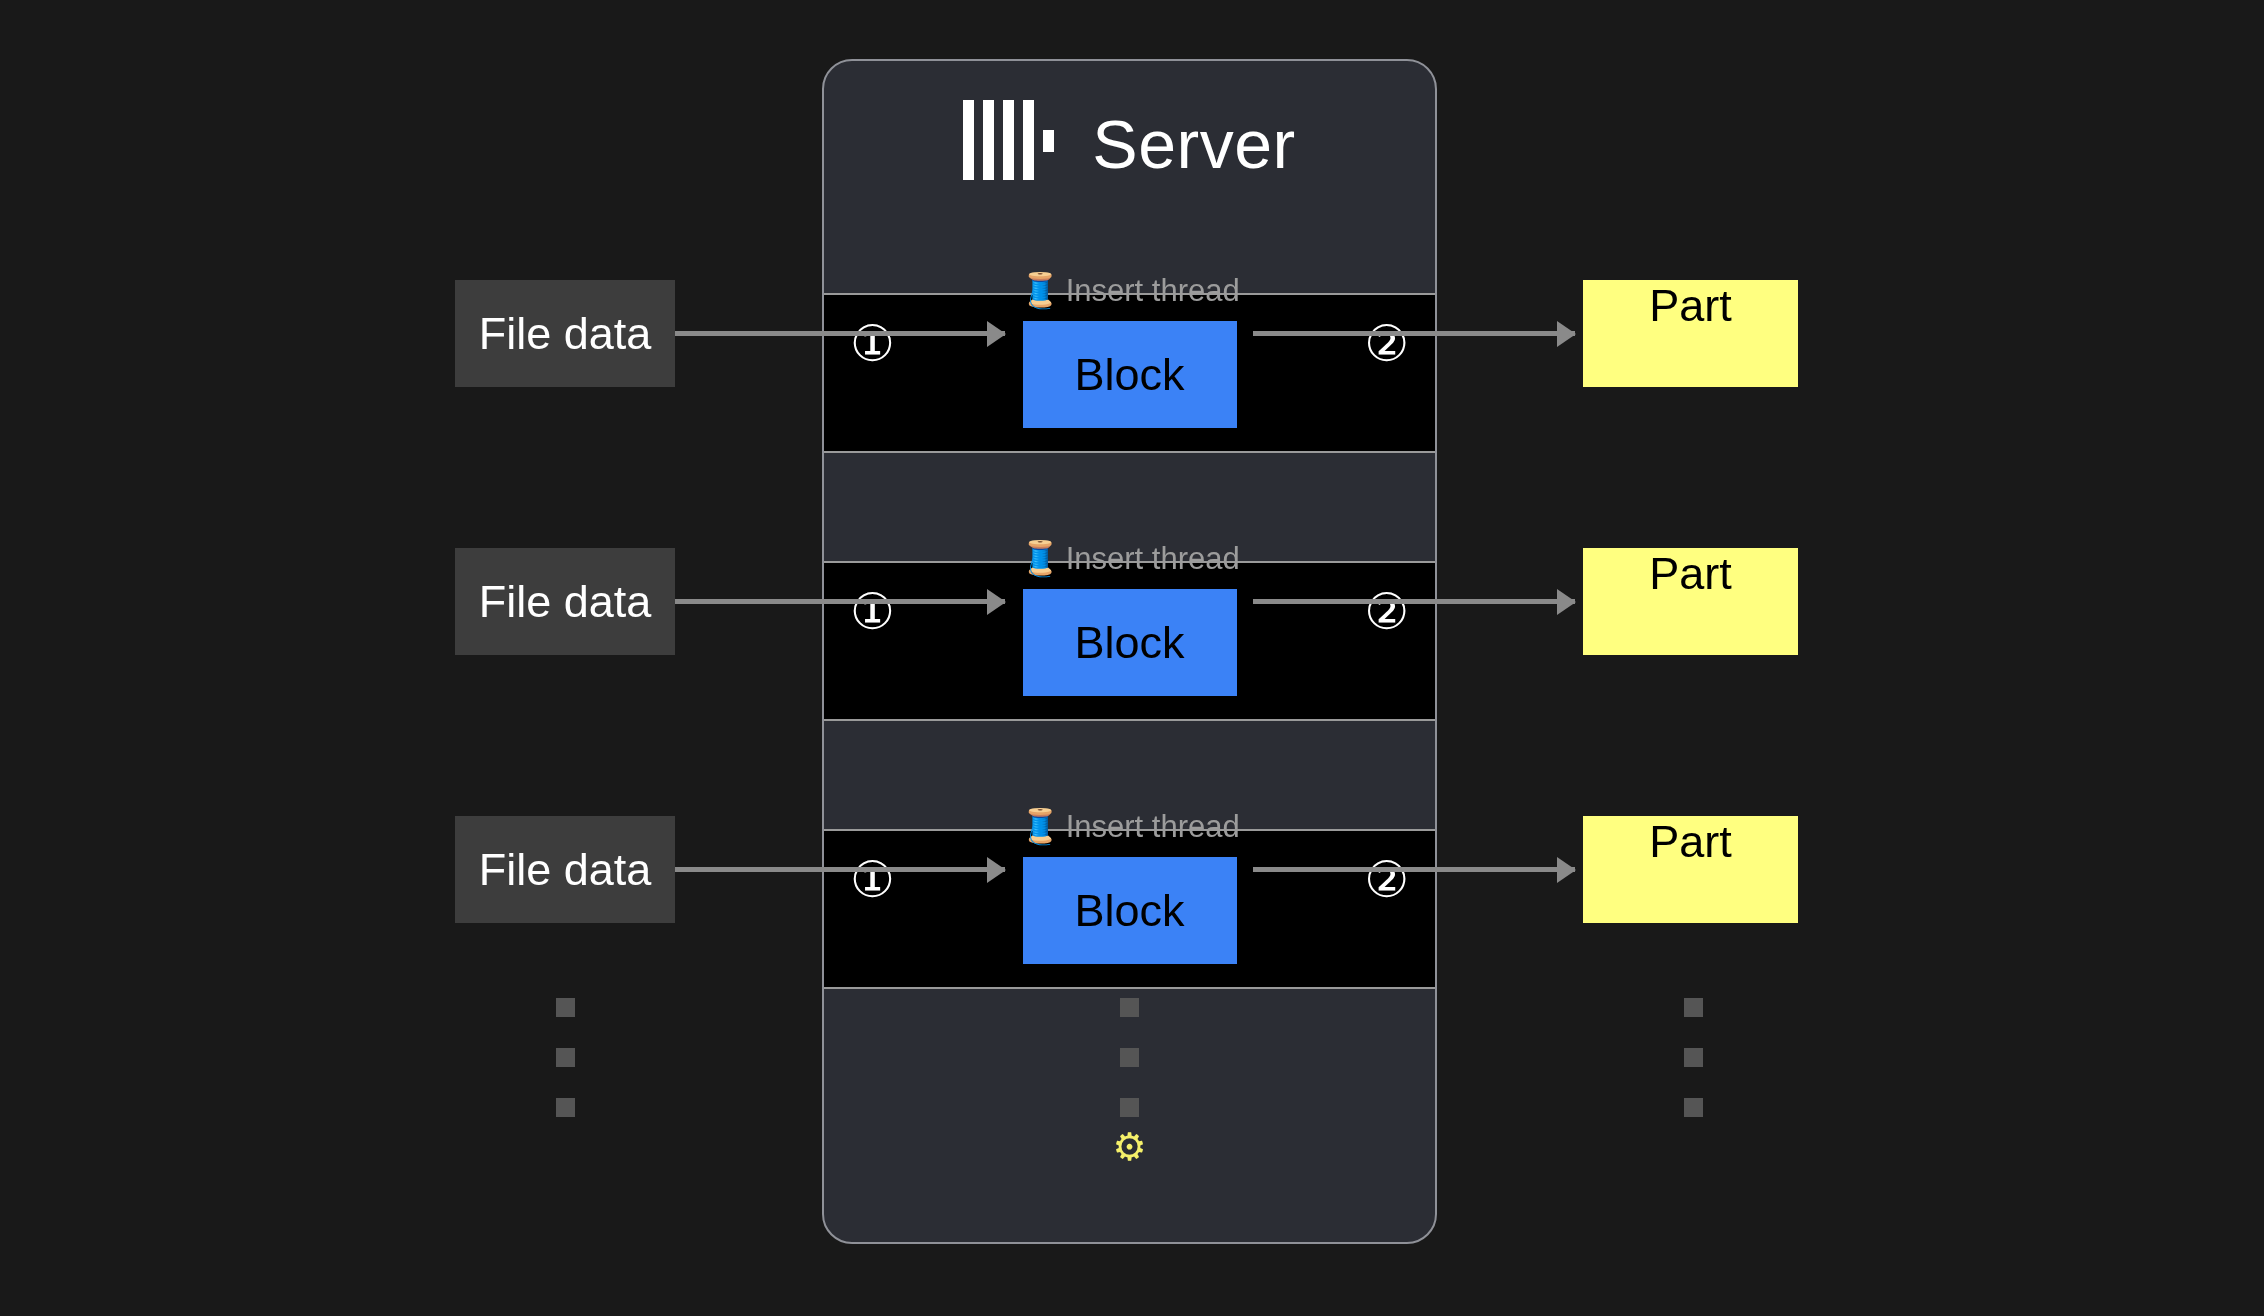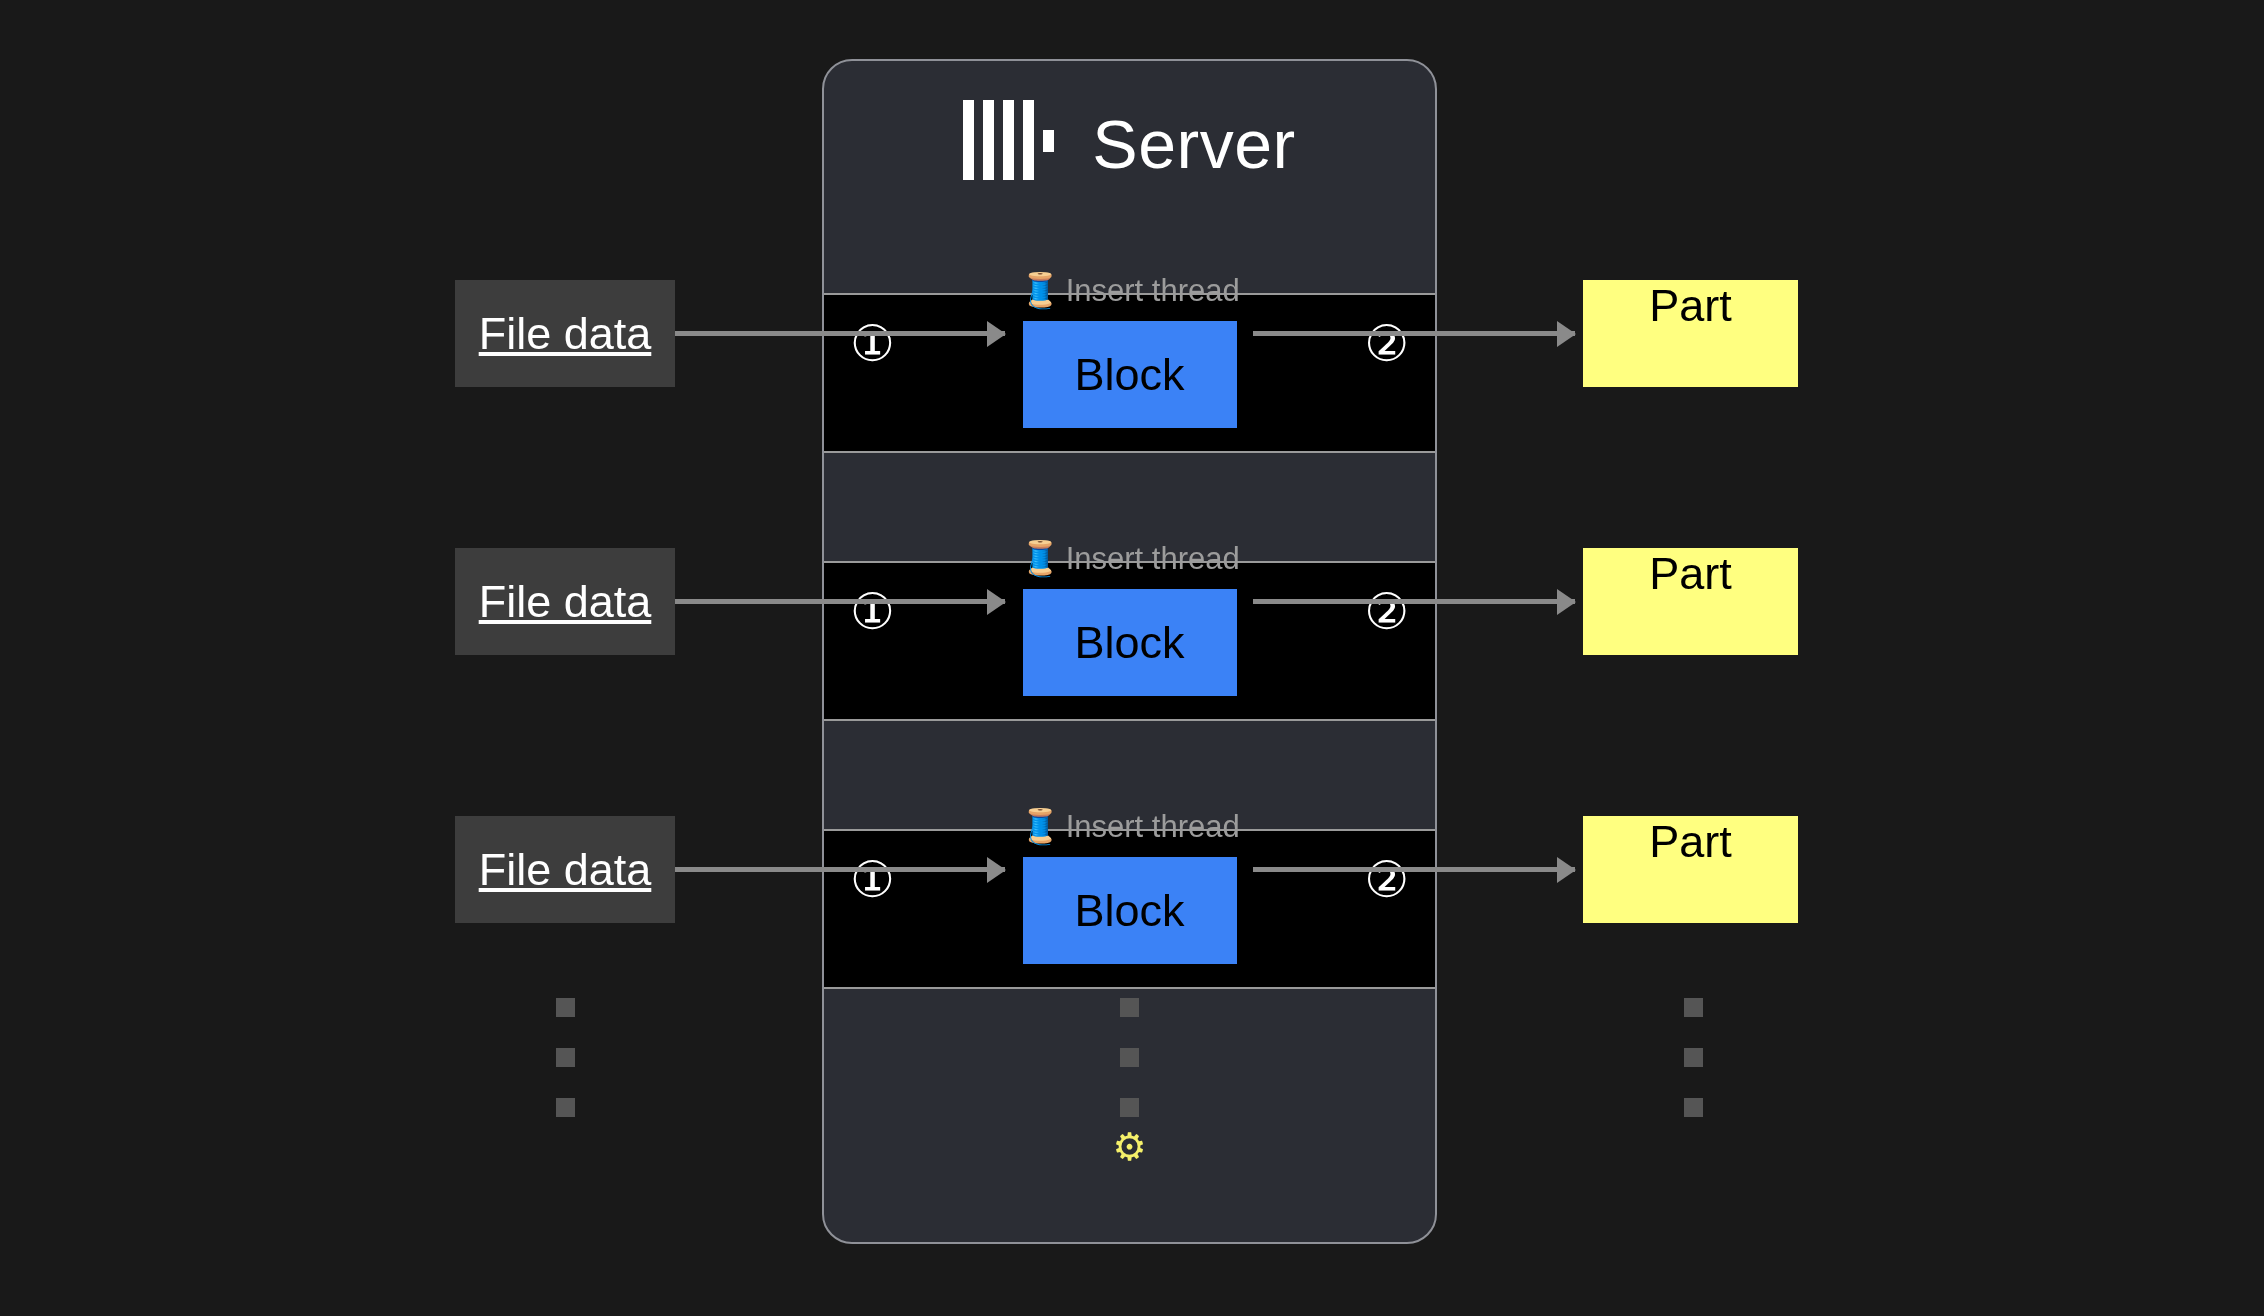--- a/index.html
+++ b/index.html
@@ -140,21 +140,20 @@
   .file-box {
     position: absolute;
     width: 220px;
     height: 107px;
     background: #3d3d3d;
     display: flex;
     align-items: center;
     justify-content: center;
     color: #ffffff;
     font-size: 45px;
-    text-decoration: underline;
   }
   .file-box.f1 { left: 455px; top: 280px; }
   .file-box.f2 { left: 455px; top: 548px; }
   .file-box.f3 { left: 455px; top: 816px; }
 
   .part-box {
     position: absolute;
     width: 215px;
     height: 107px;
     background: #ffff80;

